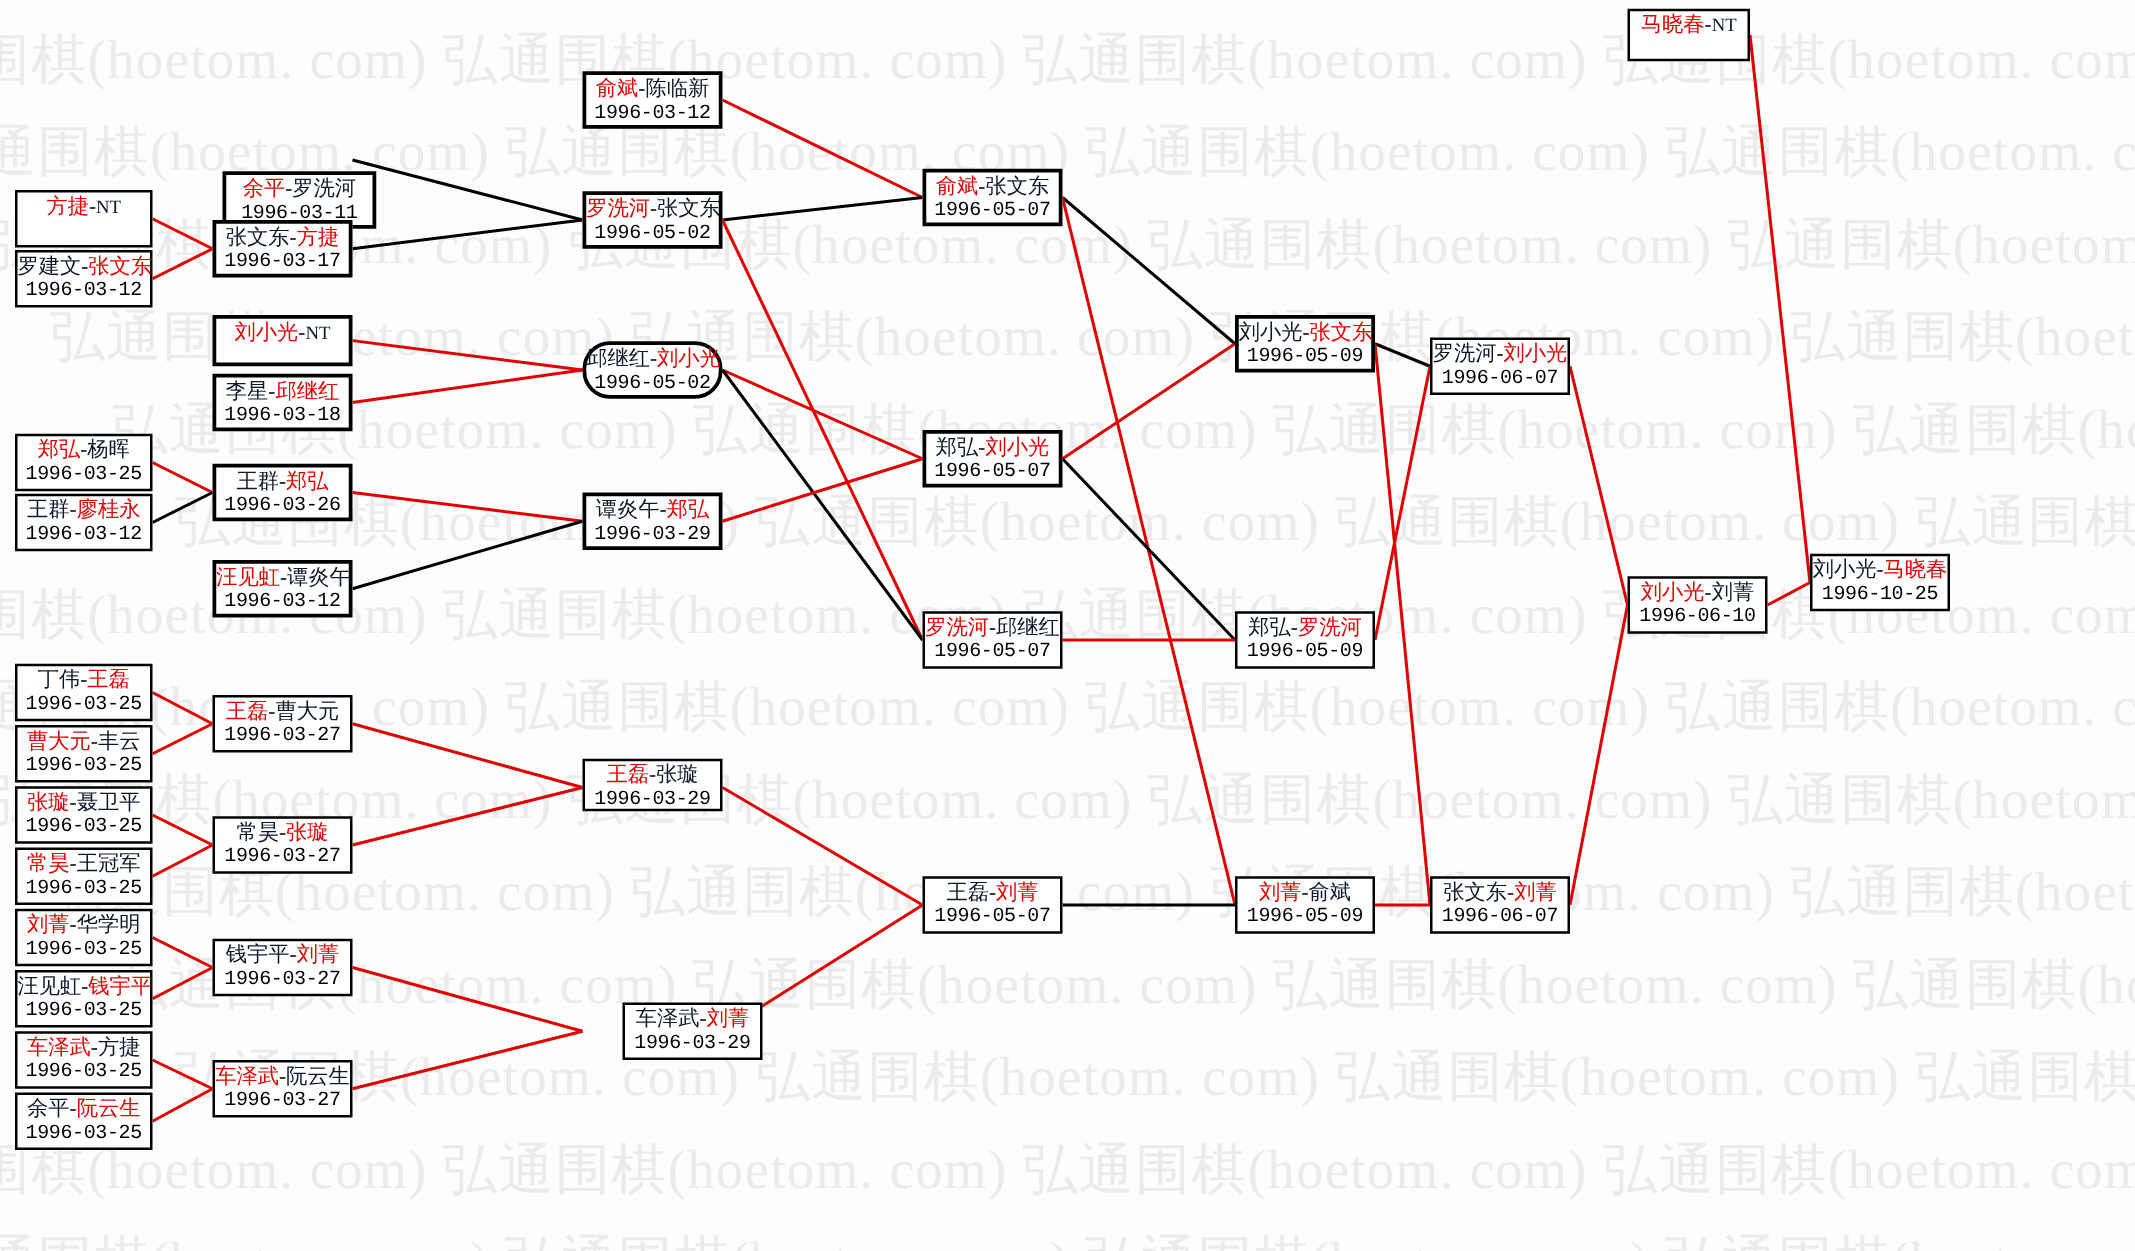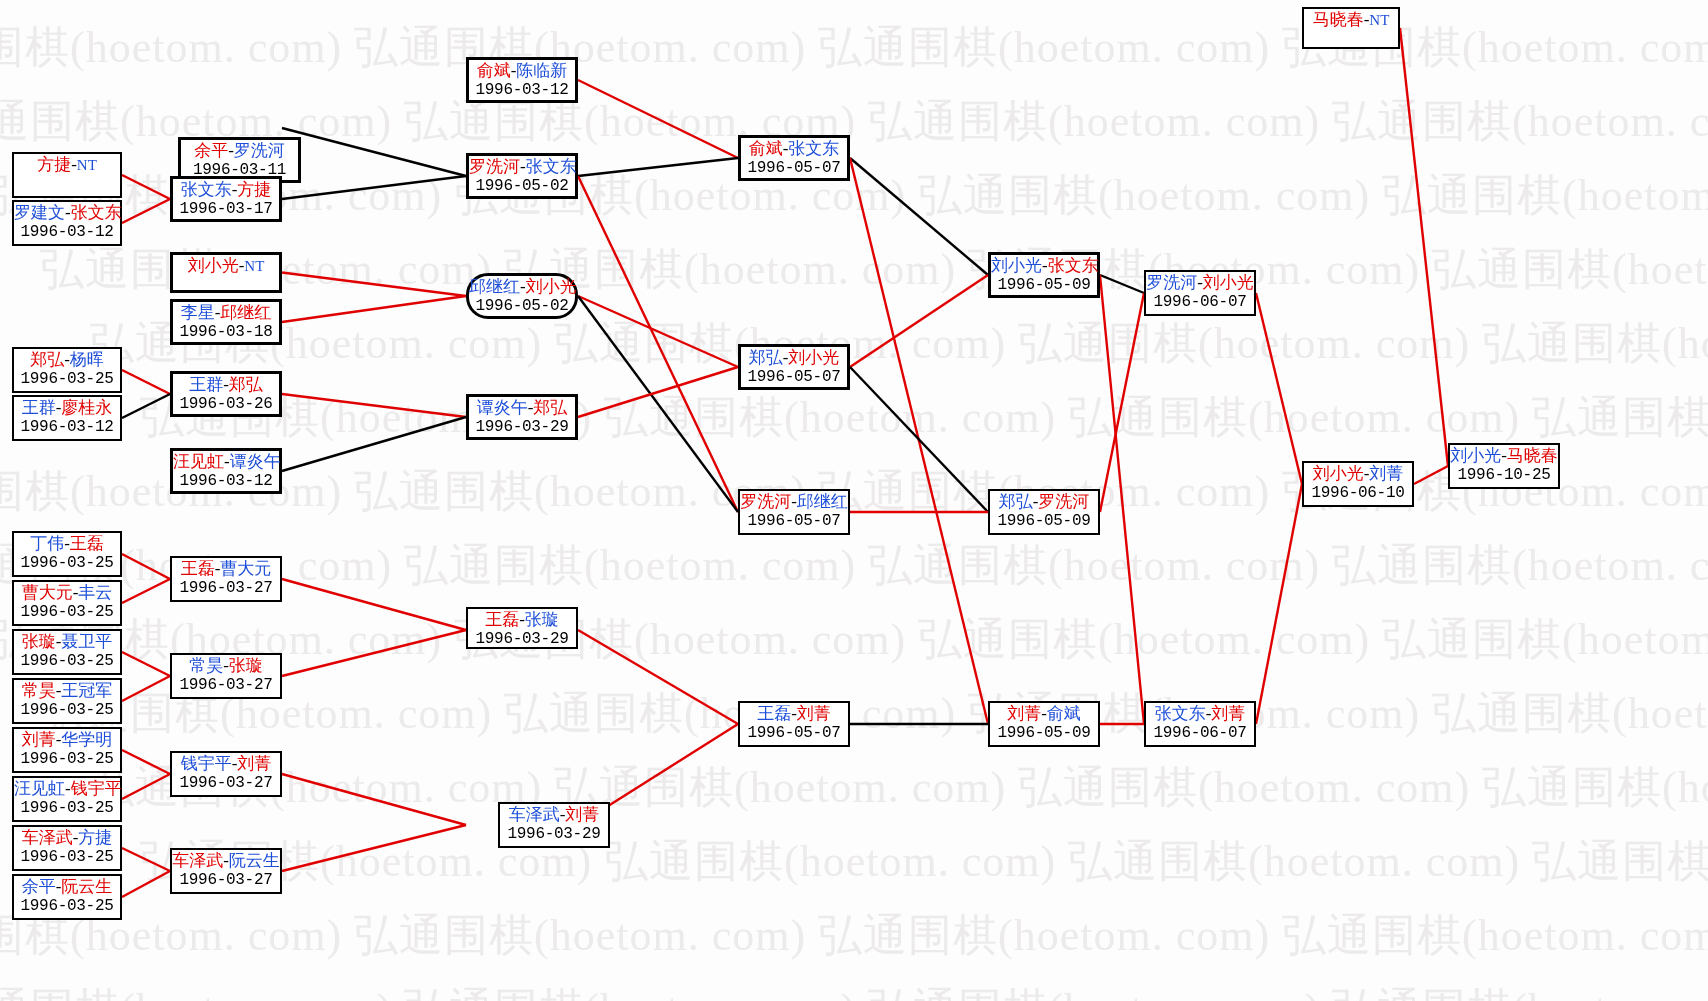--- a/index.html
+++ b/index.html
@@ -43,21 +43,21 @@
     white-space:nowrap;
   }
   .node .date{
     font-size:16px;
     color:#000;
     font-family:"Liberation Mono", monospace;
     letter-spacing:-0.3px;
     white-space:nowrap;
   }
   .w{color:#e00000;}
-  .l{color:#1d4ed8;}
+  .l{color:#0f172a;}
   .nt{font-size:15px;}
 </style>
 </head>
 <body>
 
 <div id="stage">
 
   <div id="watermark">
       <div class="wm-row" style="top: 18px; left: -110px; color: rgb(236, 234, 234);">弘通围棋(hoetom. com) 弘通围棋(hoetom. com) 弘通围棋(hoetom. com) 弘通围棋(hoetom. com) 弘通围棋(hoetom. com) 弘通围棋(hoetom. com) </div>
       <div class="wm-row" style="top: 92px; left: -60px; color: rgb(236, 234, 234);">弘通围棋(hoetom. com) 弘通围棋(hoetom. com) 弘通围棋(hoetom. com) 弘通围棋(hoetom. com) 弘通围棋(hoetom. com) 弘通围棋(hoetom. com) </div>

